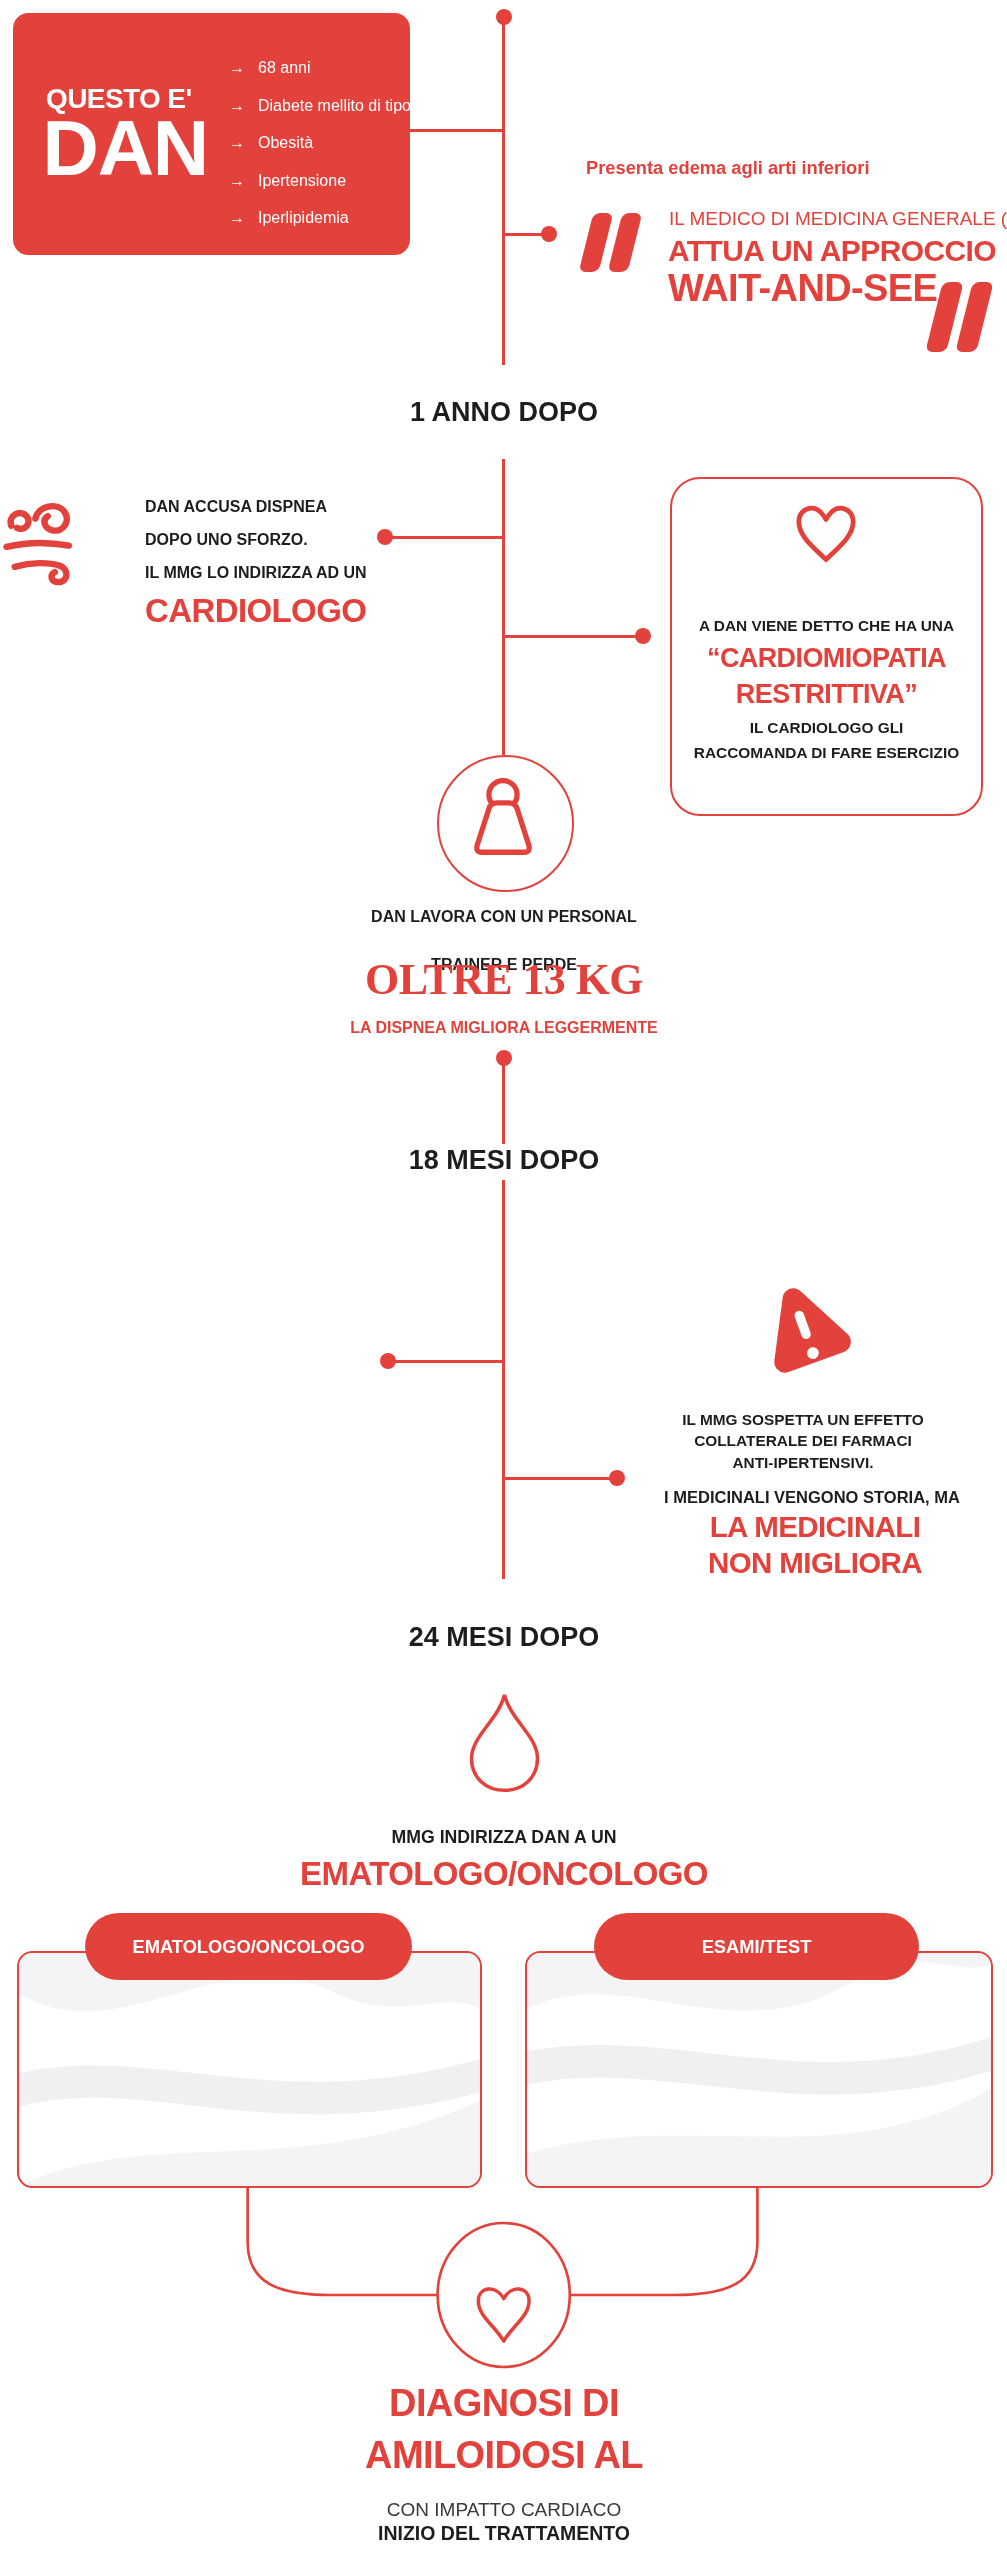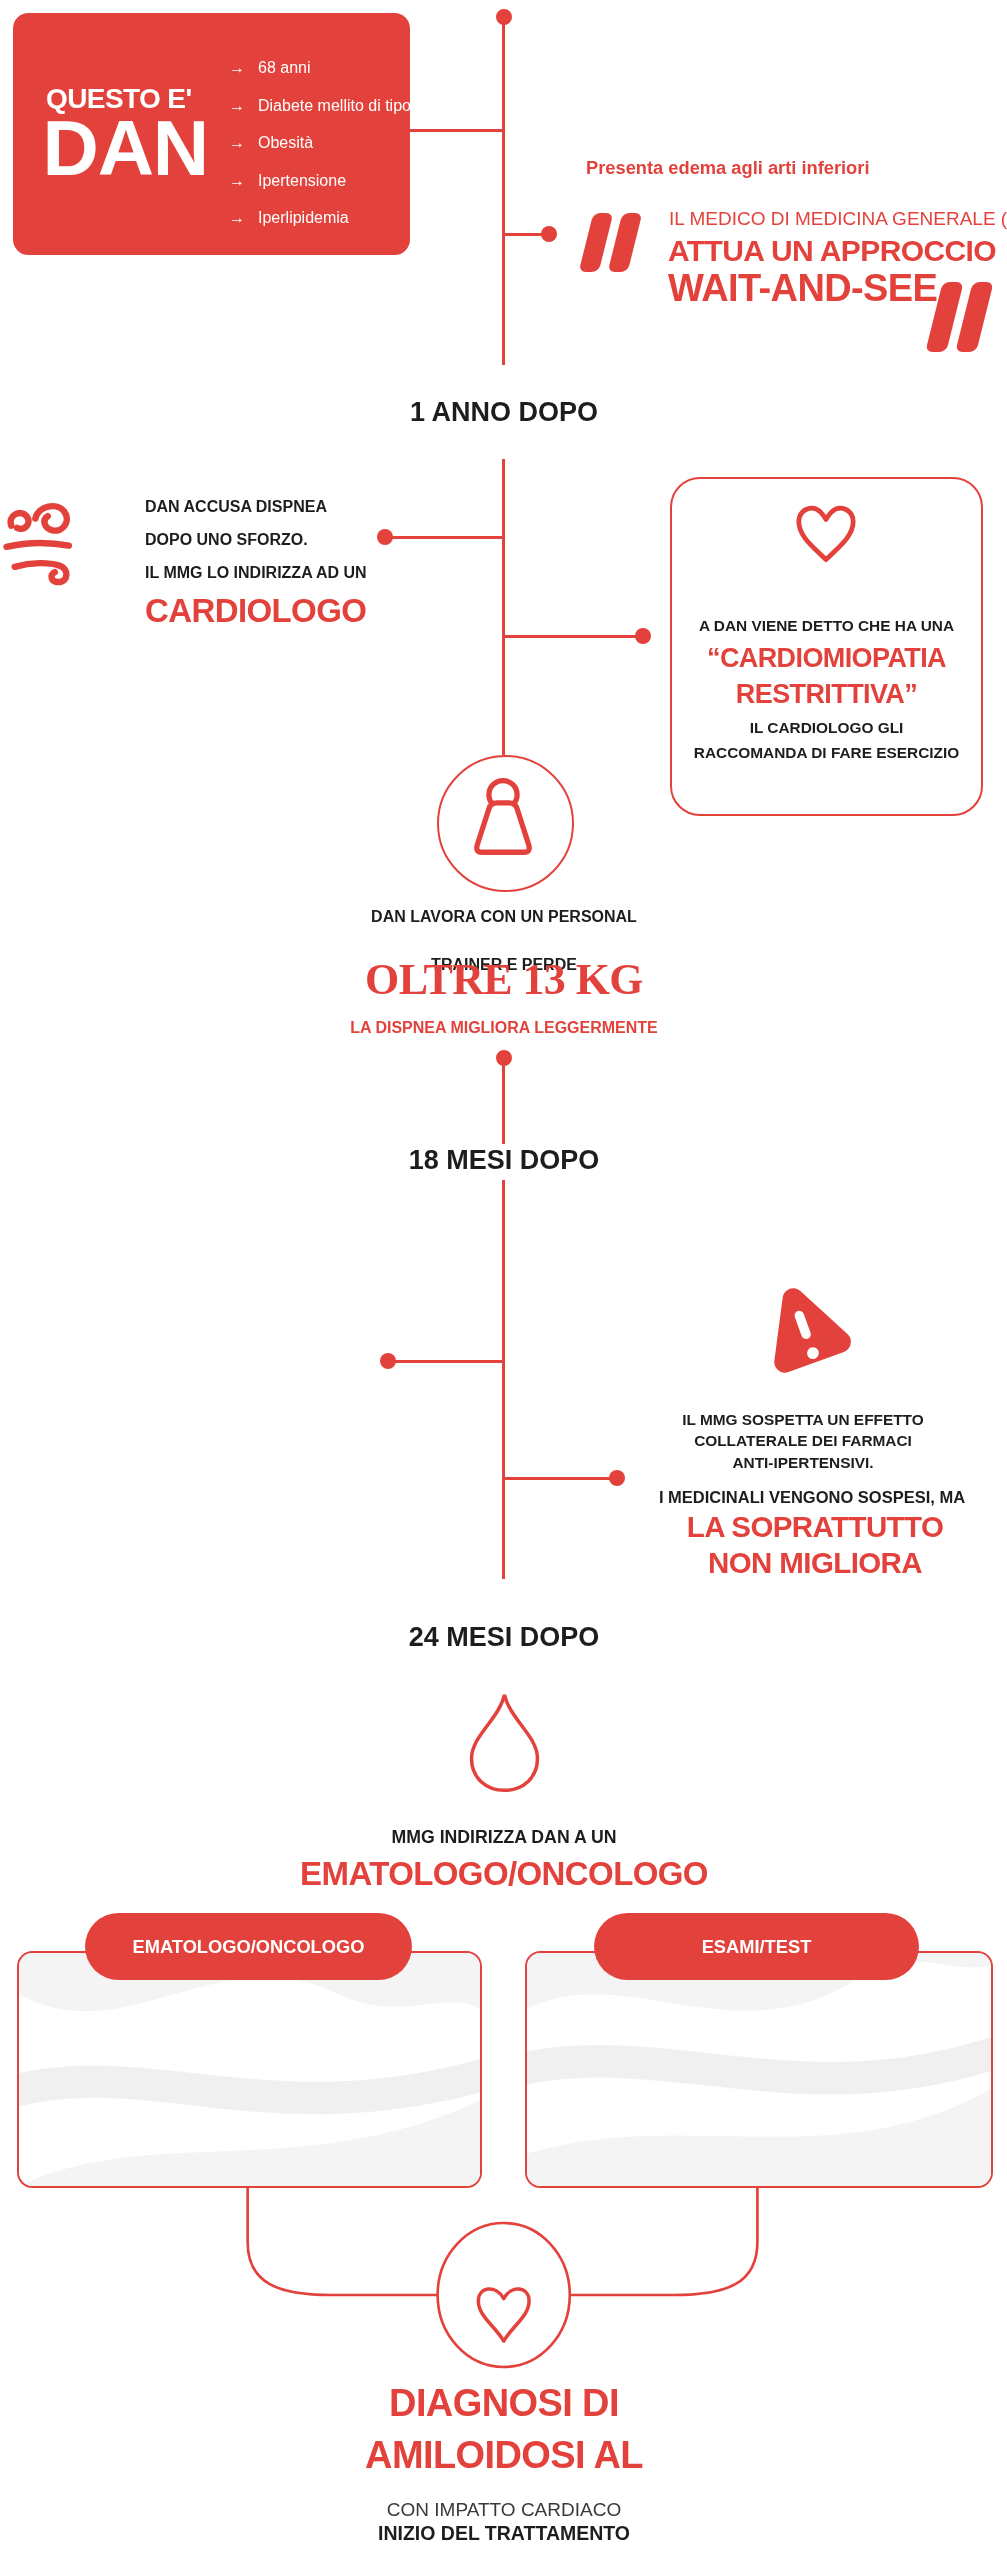--- a/index.html
+++ b/index.html
@@ -139,22 +139,22 @@
   <svg class="abs" style="left:742px;top:1265px;width:125px;height:125px;" viewBox="0 0 212 212">
     <g transform="translate(106,110) rotate(-20)">
       <path d="M0,-56 L50,40 L-50,40 Z" fill="#E2423B" stroke="#E2423B" stroke-width="36" stroke-linejoin="round"></path>
       <rect x="-8" y="-34" width="16" height="50" rx="8" fill="#fff"></rect>
       <circle cx="0" cy="42" r="10" fill="#fff"></circle>
     </g>
   </svg>
   <div class="t b" style="left:803px;transform:translateX(-50%);top:1411px;font-size:15.4px;">IL MMG SOSPETTA UN EFFETTO</div>
   <div class="t b" style="left:803px;transform:translateX(-50%);top:1432px;font-size:15.4px;">COLLATERALE DEI FARMACI</div>
   <div class="t b" style="left:803px;transform:translateX(-50%);top:1454px;font-size:15.4px;">ANTI-IPERTENSIVI.</div>
-  <div class="t b" style="left:812px;transform:translateX(-50%);top:1488px;font-size:16.5px;">I MEDICINALI VENGONO SOSPESI, MA</div>
-  <div class="t red b" style="left:815px;transform:translateX(-50%);top:1510px;font-size:29.5px;letter-spacing:-0.6px;">LA SOPRATTUTTO</div>
+  <div class="t b" style="left:812px;transform:translateX(-50%);top:1488px;font-size:16.5px;">I MEDICINALI VENGONO STORIA, MA</div>
+  <div class="t red b" style="left:815px;transform:translateX(-50%);top:1510px;font-size:29.5px;letter-spacing:-0.6px;">LA MEDICINALI</div>
   <div class="t red b" style="left:815px;transform:translateX(-50%);top:1546px;font-size:29.5px;letter-spacing:-0.6px;">NON MIGLIORA</div>
 
   <div class="tc b" style="top:1622px;font-size:27px;">24 MESI DOPO</div>
 
   <svg class="abs" style="left:463px;top:1689px;width:83px;height:106px;" viewBox="0 0 140 180">
     <path d="M70,10 C80,52 126,80 126,118 C126,151 101,172 70,172 C39,172 14,151 14,118 C14,80 60,52 70,10 Z" fill="#fff" stroke="#E2423B" stroke-width="6"></path>
   </svg>
   <div class="tc b" style="top:1827px;font-size:17.7px;">MMG INDIRIZZA DAN A UN</div>
   <div class="tc red b" style="top:1855px;font-size:33px;letter-spacing:-0.6px;">EMATOLOGO/ONCOLOGO</div>
 

